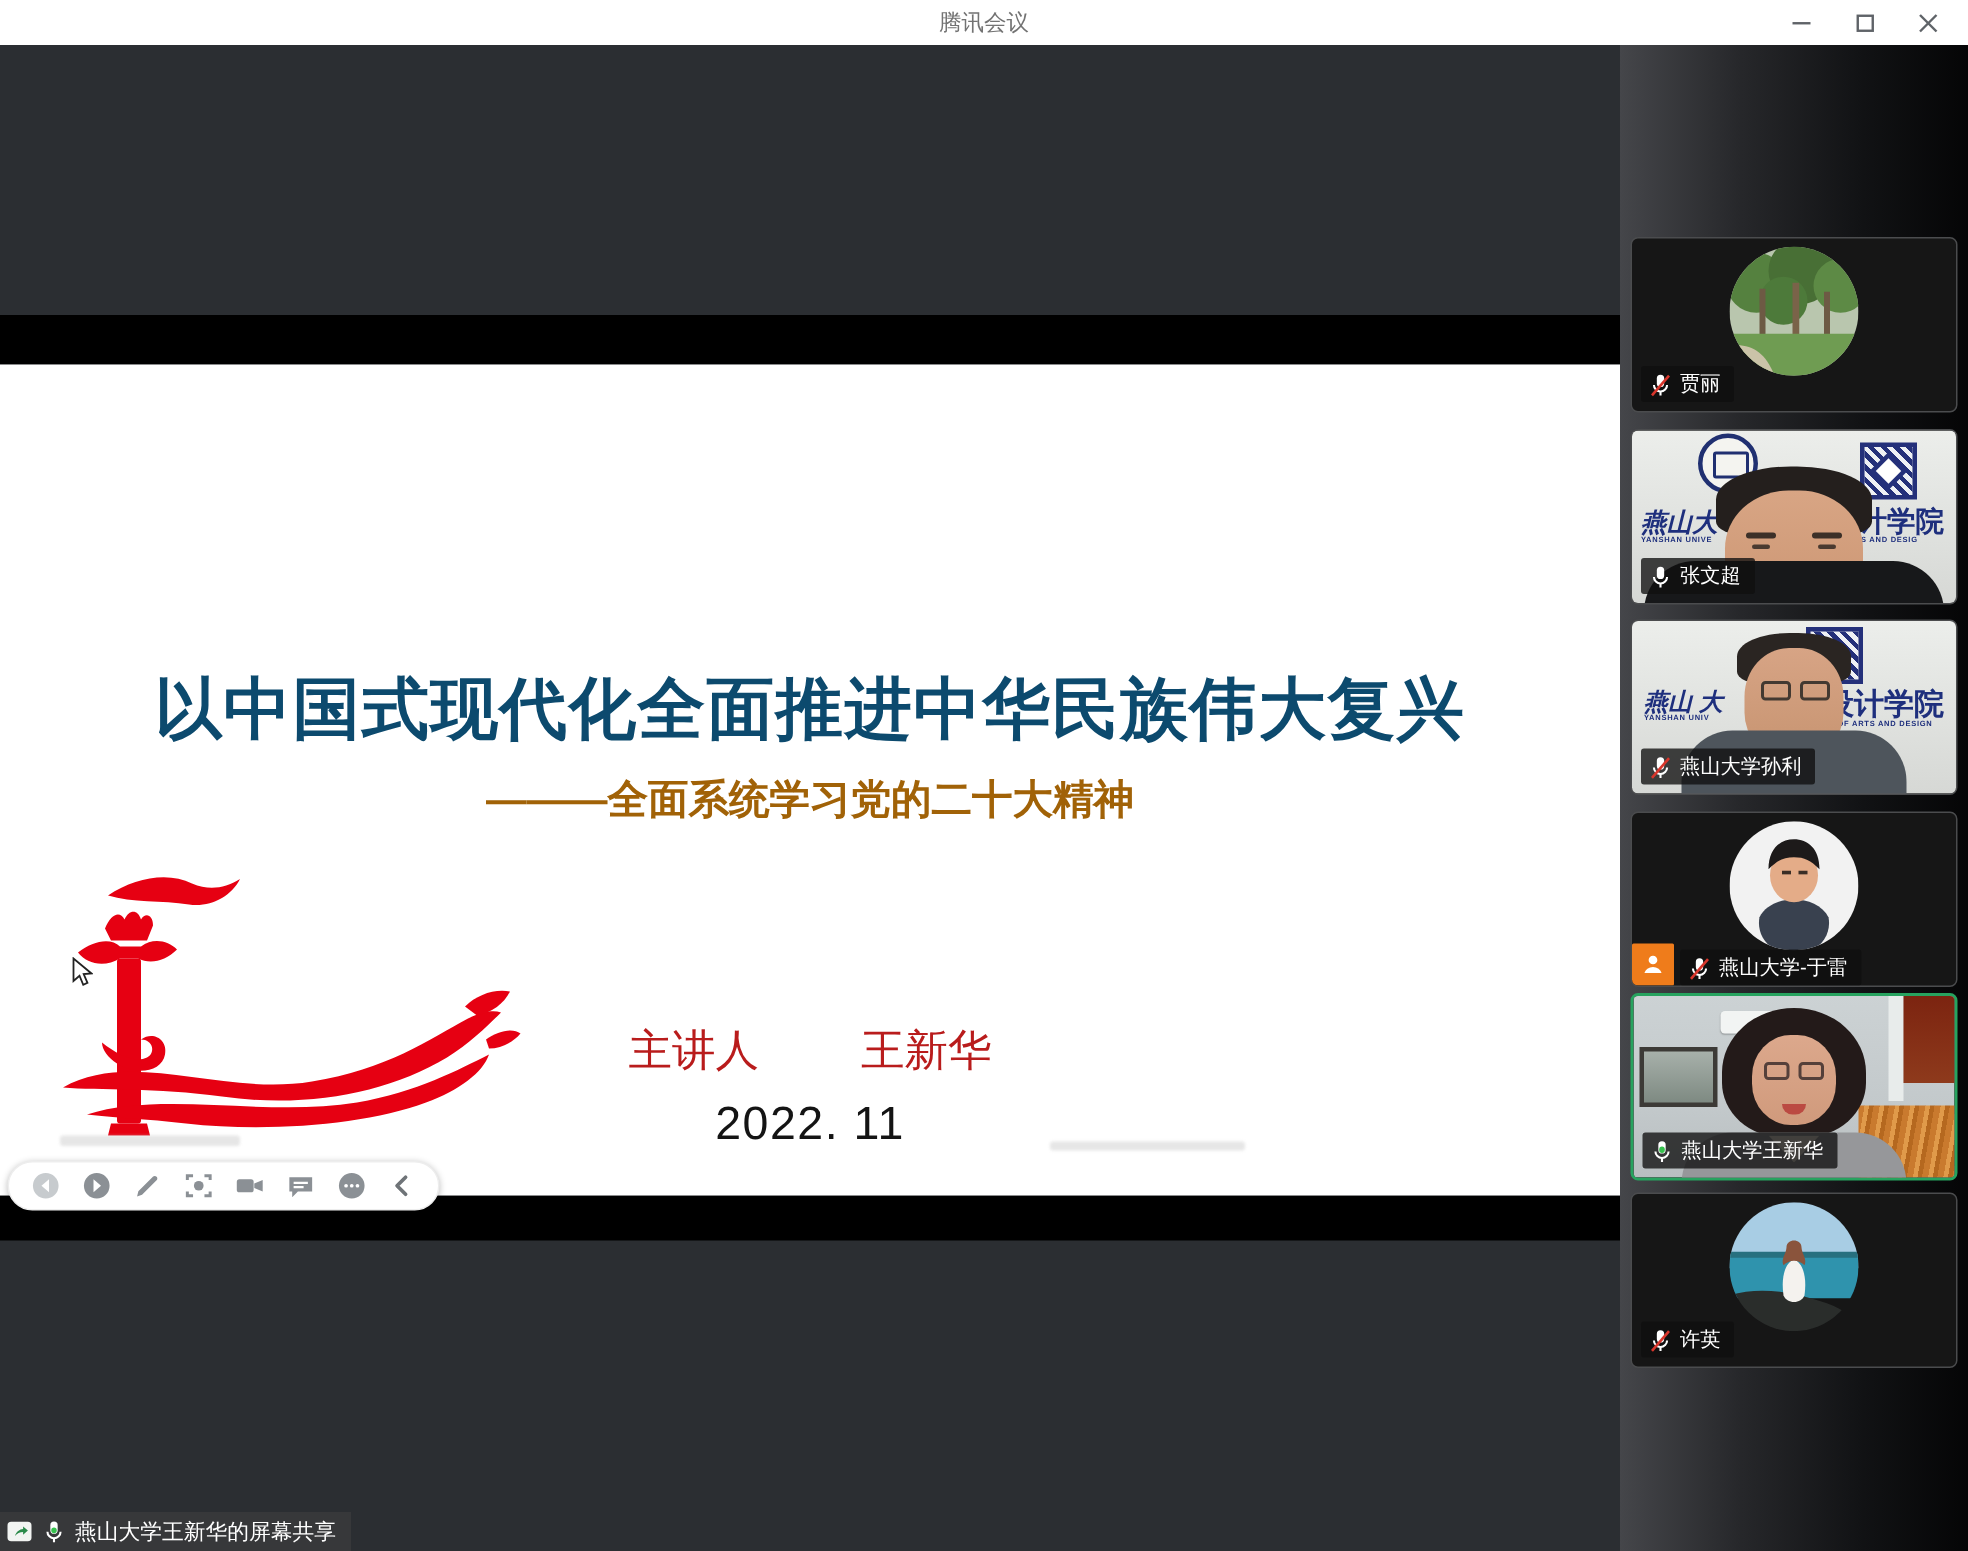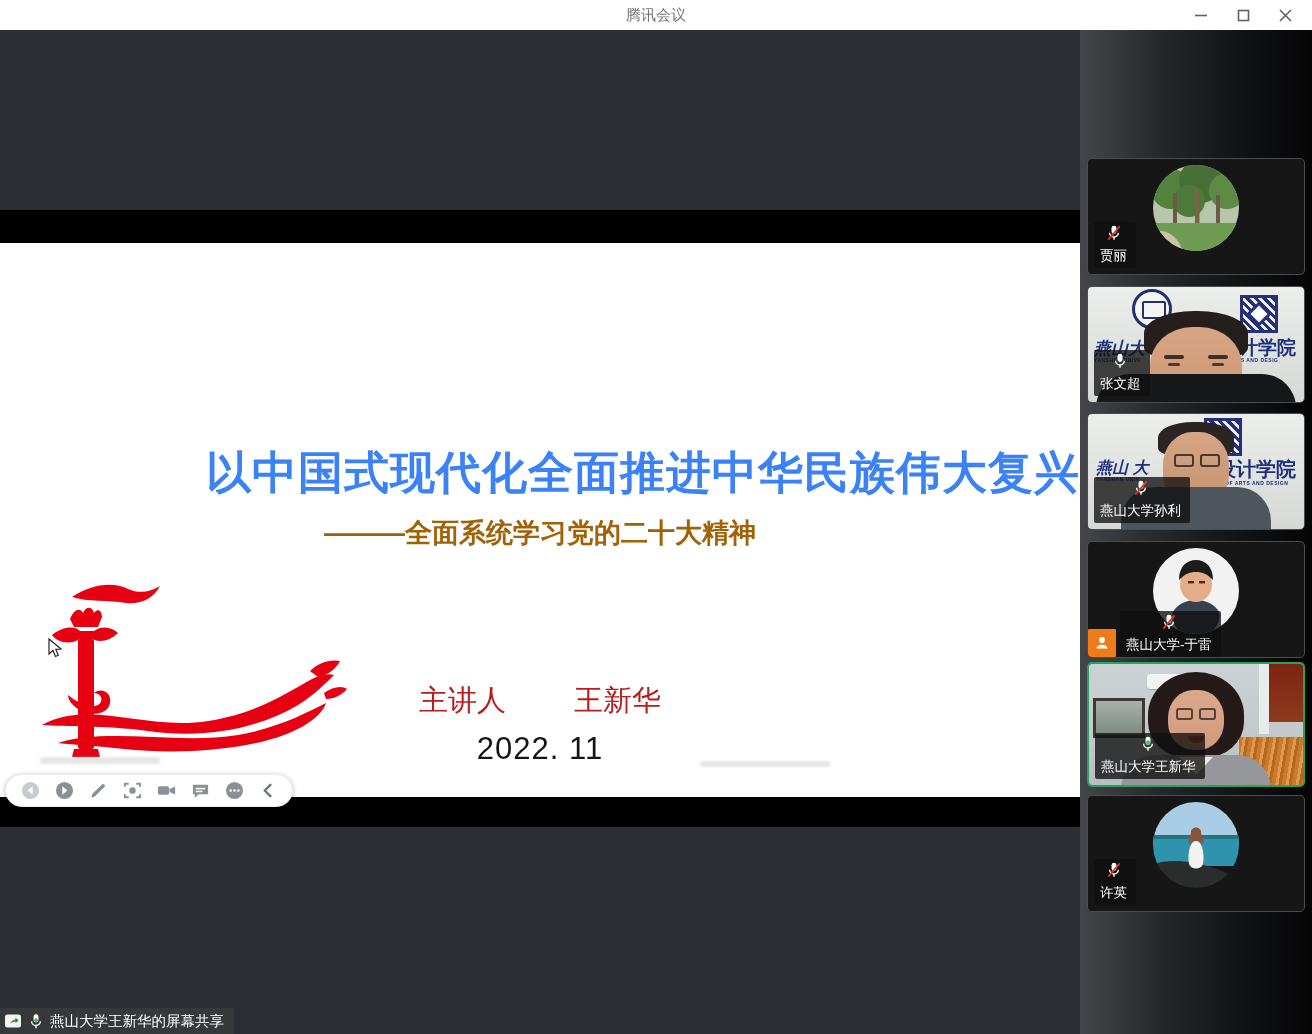--- a/index.html
+++ b/index.html
@@ -15,22 +15,22 @@
   .win-btn { width:42px; height:30px; display:flex; align-items:center; justify-content:center; cursor:pointer; }
   .win-btn svg { stroke:#5f6368; stroke-width:1.6; fill:none; }
 
   
   .main { position:absolute; left:0; top:30px; width:1080px; height:1004px; background:#2b2e32; overflow:hidden; }
   .bar-black { position:absolute; left:0; width:1080px; background:#000; }
   .bar-top { top:180px; height:33px; }
   .bar-bottom { top:767px; height:30px; }
   .slide { position:absolute; left:0; top:213px; width:1080px; height:554px; background:#ffffff; overflow:hidden; }
 
-  .slide-title { position:absolute; left:0; top:200px; width:1080px; text-align:right;
-    font-size:45px; font-weight:700; color:#3b82f6; letter-spacing:1px; font-family:Liberation Mono, monospace; }
+  .slide-title { position:absolute; left:0; top:200px; width:1080px; text-align:center;
+    font-size:45px; font-weight:700; color:#0c4a6e; letter-spacing:1px; font-family:Liberation Mono, monospace; }
   .slide-subtitle { position:absolute; left:0; top:272px; width:1080px; text-align:center;
     font-size:27px; font-weight:700; color:#a16207; }
   .presenter-row { position:absolute; left:0; top:438px; width:1080px; display:flex;
     justify-content:center; gap:68px; font-size:29px; color:#b91c1c; }
   .slide-date { position:absolute; left:0; top:488px; width:1080px; text-align:center;
     font-size:31px; color:#141414; letter-spacing:1px; }
 
   .graphic { position:absolute; left:28px; top:332px; width:320px; height:200px; }
   .watermark { position:absolute; background:#c9c9c9; opacity:.45; filter:blur(1px); border-radius:2px; }
   .wm-left { left:40px; top:514px; width:120px; height:7px; }
@@ -51,22 +51,22 @@
     display:flex; align-items:center; gap:7px; padding:0 10px 0 4px; z-index:6; }
   .share-banner .txt { color:#fff; font-size:14.5px; white-space:nowrap; }
 
   
   .sidebar { position:absolute; left:1080px; top:30px; width:232px; height:1004px;
     background:linear-gradient(90deg,#45464a 0%,#26272a 35%,#111214 70%,#050506 100%); overflow:hidden; }
   .tile { position:absolute; left:7px; width:218px; height:117px; background:#161616;
     border:1px solid #4b4c4e; border-radius:5px; overflow:hidden; cursor:pointer; }
   .tile.active { border:2px solid #27a35f; }
   .badge-row { position:absolute; left:0; bottom:0; display:flex; align-items:flex-end; z-index:4; }
-  .name-badge { display:flex; align-items:center; gap:6px; background:rgba(15,15,15,.78);
-    border-radius:2px; padding:3px 9px 3px 6px; margin:0 0 6px 6px;flex-direction:column; }
+  .name-badge { display:flex; align-items:flex-end; gap:6px; background:rgba(15,15,15,.78);
+    border-radius:2px; padding:3px 9px 3px 6px; margin:0 0 6px 6px; }
   .name-badge .pname { color:#fff; font-size:13.5px; white-space:nowrap; }
   .role-badge { width:28px; height:28px; background:#ef7c1b; display:flex; align-items:center;
     justify-content:center; margin:0; border-radius:1px; }
   .role-badge + .name-badge { margin-left:4px; margin-bottom:0; }
   .avatar-wrap { position:absolute; left:50%; top:44%; transform:translate(-50%,-50%); }
 
   
   .scene-light { position:absolute; inset:0; background:linear-gradient(180deg,#eceeeb 0%,#e0e2df 55%,#d6d8d5 100%); }
   .seal-logo { position:absolute; left:44px; top:2px; width:40px; height:40px; border-radius:50%;
     border:3px solid #203071; background:#f4f4f0; }

